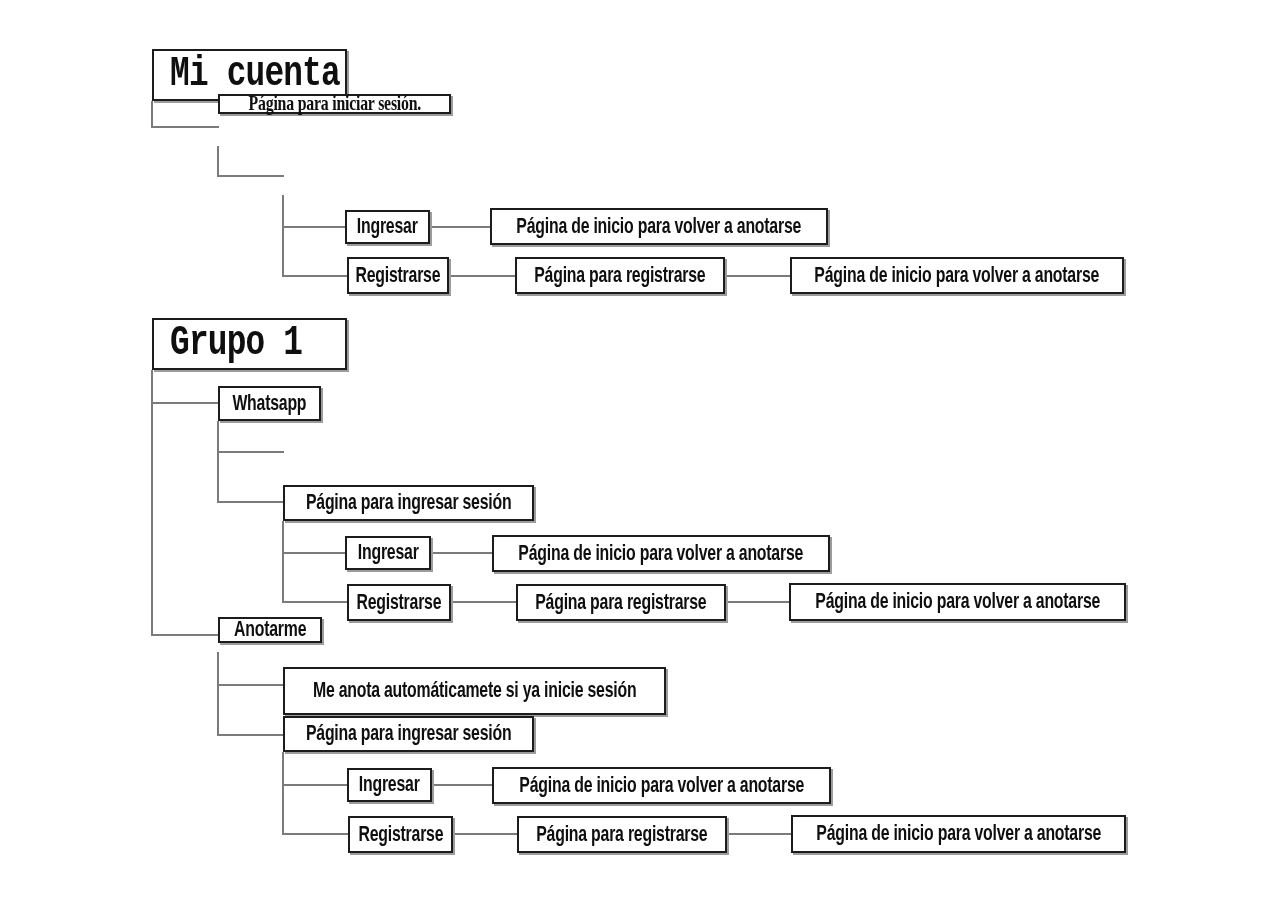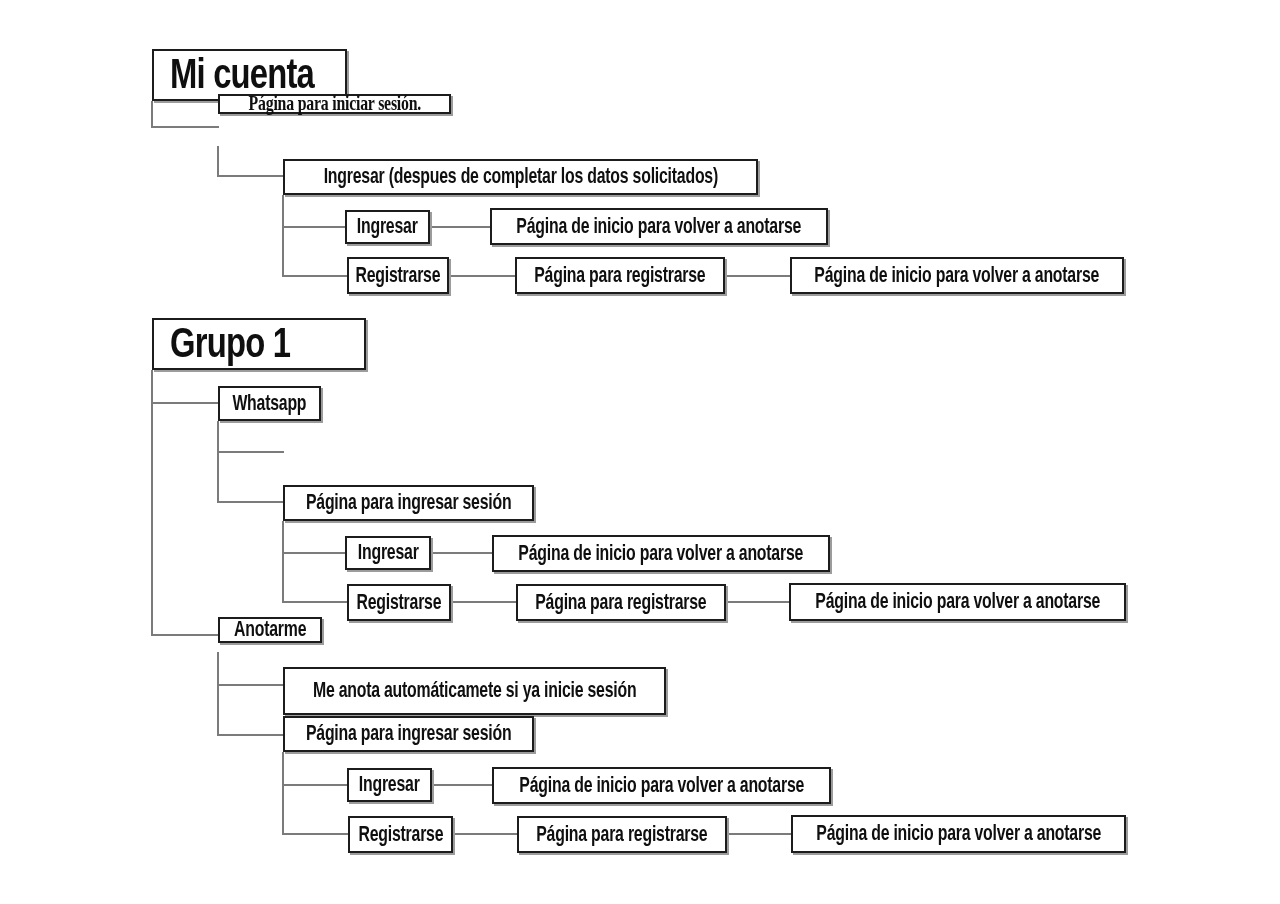--- a/index.html
+++ b/index.html
@@ -28,20 +28,21 @@
     letter-spacing:-0.3px;
     white-space:nowrap;
     transform:scaleX(0.72);
     transform-origin:center center;
     line-height:1;
     padding-bottom:2px;
   }
   .node--title{
     justify-content:flex-start;
     padding-left:16px;
+    font-family:Liberation Mono, monospace;
   }
   .node--title .label{
     font-size:42px;
     transform:scaleX(0.78);
     transform-origin:left center;
     letter-spacing:-1px;
   }
   .line{
     position:absolute;
     background:#7b7b7b;
@@ -60,23 +61,20 @@
   <div class="line" style="left:151px;top:101px;width:2px;height:27px;"></div>
   <div class="line" style="left:151px;top:126px;width:68px;height:2px;"></div>
 
   <div class="node" style="left:218px;top:94px;width:233px;height:20px;font-family:Liberation Serif, serif;">
     <span class="label">Página para iniciar sesión.</span>
   </div>
 
   <div class="line" style="left:217px;top:146px;width:2px;height:31px;"></div>
   <div class="line" style="left:217px;top:175px;width:67px;height:2px;"></div>
 
-  <div class="node" style="left:283px;top:159px;width:475px;height:36px;">
-    <span class="label">Ingresar (despues de completar los datos solicitados)</span>
-  </div>
 
   <div class="line" style="left:282px;top:195px;width:2px;height:82px;"></div>
   <div class="line" style="left:282px;top:226px;width:63px;height:2px;"></div>
 
   <div class="node" style="left:345px;top:210px;width:85px;height:34px;">
     <span class="label">Ingresar</span>
   </div>
 
   <div class="line" style="left:430px;top:226px;width:60px;height:2px;"></div>
 
@@ -95,21 +93,21 @@
   <div class="node" style="left:515px;top:257px;width:210px;height:37px;">
     <span class="label">Página para registrarse</span>
   </div>
 
   <div class="line" style="left:725px;top:275px;width:65px;height:2px;"></div>
 
   <div class="node" style="left:790px;top:257px;width:334px;height:37px;">
     <span class="label">Página de inicio para volver a anotarse</span>
   </div>
 
-  <div class="node node--title" style="left:152px;top:318px;width:214px;height:52px;">
+  <div class="node node--title" style="left:152px;top:318px;width:195px;height:52px;">
     <span class="label">Grupo 1</span>
   </div>
 
   <div class="line" style="left:151px;top:370px;width:2px;height:266px;"></div>
   <div class="line" style="left:151px;top:402px;width:68px;height:2px;"></div>
   <div class="line" style="left:151px;top:634px;width:68px;height:2px;"></div>
 
   <div class="node" style="left:218px;top:386px;width:103px;height:35px;">
     <span class="label">Whatsapp</span>
   </div>

